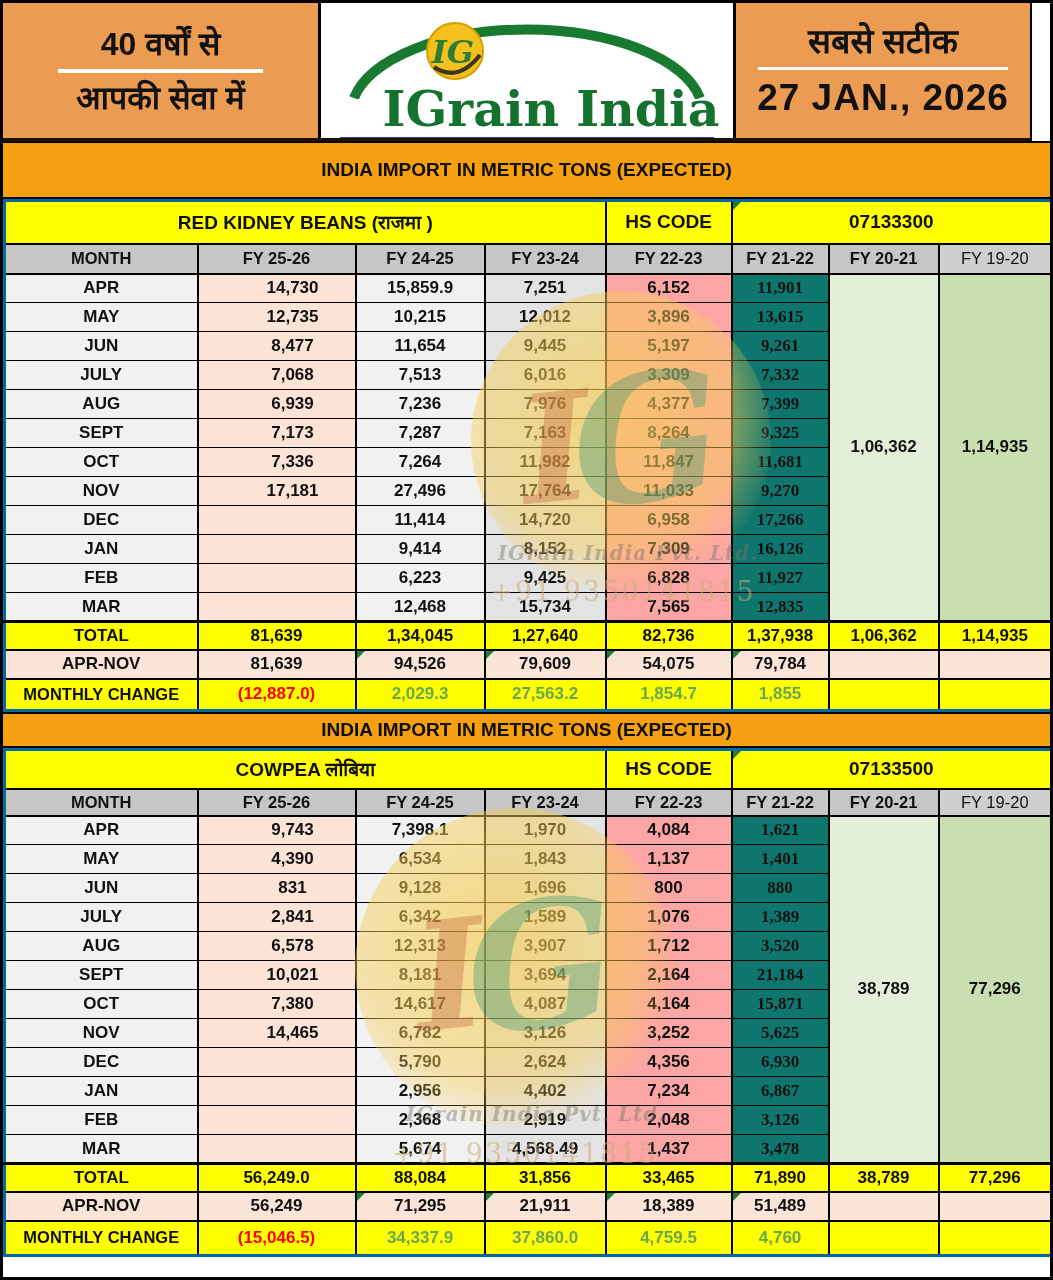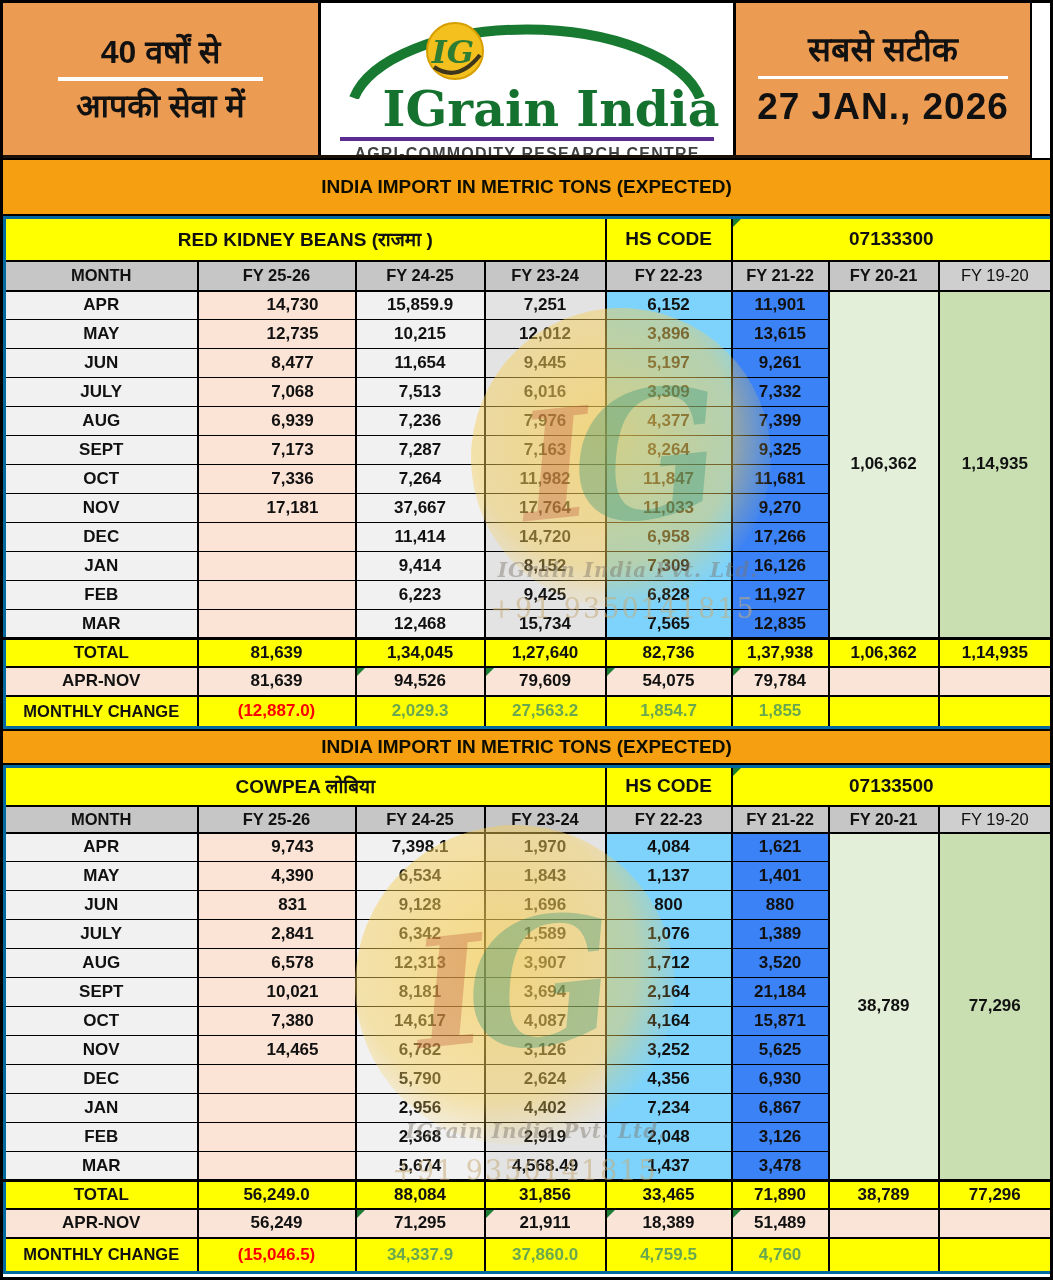--- a/index.html
+++ b/index.html
@@ -13,21 +13,21 @@
     width: 1053px;
     min-height: 1280px;
     border: 3px solid #000;
     background: #fff;
     overflow: hidden;
   }
 
   
   .masthead {
     display: flex;
-    height: 155px;
+    height: 138px;
     margin-right: 18px;
     border-bottom: 3px solid #1a1208;
     border-right: 2px solid #000;
   }
   .m-left, .m-right {
     background: #ec9b52;
     color: #111;
     display: flex; flex-direction: column;
     align-items: center; justify-content: center;
     text-align: center;
@@ -100,22 +100,22 @@
   
   tr.hrow td { background: #c6c6c6; height: 30px; font-size: 16.5px; border-bottom-width: 2px; }
   .t2 tr.hrow td { height: 27px; }
   tr.hrow td.hd7 { background: #cfcfcf; font-weight: normal; }
   
   tr.data td { height: 29px; }
   td.c-month  { background: #f1f1f1; }
   td.c-fy2526 { background: #fbe3d5; padding-left: 32px; }
   td.c-fy2425 { background: #f1f1f1; }
   td.c-fy2324 { background: #e3e3e3; }
-  td.c-fy2223 { background: #7dd3fc; }
-  td.c-fy2122 { background: #3b82f6; }
+  td.c-fy2223 { background: #fca5a5; }
+  td.c-fy2122 { background: #0f766e; font-family: Liberation Serif, serif; }
   td.c-fy2021m { background: #e4efda; font-size: 18px; }
   td.c-fy1920m { background: #c9dfb2; font-size: 18px; }
   
   tr.r-total td   { background: #ffff00; height: 28px; border-top-width: 3px; }
   tr.r-aprnov td  { background: #fae4d8; height: 29px; border-top-width: 2px; }
   tr.r-monthly td { background: #ffff00; height: 32px; border-top-width: 2px; }
   .t2 tr.r-monthly td { height: 35px; }
   tr.r-monthly td.neg { color: #fe0000; }
   tr.r-monthly td.pos { color: #6aa84f; }
   tr.r-monthly td.lab { font-size: 16.5px; }
@@ -277,21 +277,21 @@
             <td class="c-month">OCT</td>
             <td class="c-fy2526">7,336</td>
             <td class="c-fy2425">7,264</td>
             <td class="c-fy2324">11,982</td>
             <td class="c-fy2223">11,847</td>
             <td class="c-fy2122">11,681</td>
           </tr>
           <tr class="data">
             <td class="c-month">NOV</td>
             <td class="c-fy2526">17,181</td>
-            <td class="c-fy2425">37,667</td>
+            <td class="c-fy2425">27,496</td>
             <td class="c-fy2324">17,764</td>
             <td class="c-fy2223">11,033</td>
             <td class="c-fy2122">9,270</td>
           </tr>
           <tr class="data">
             <td class="c-month">DEC</td>
             <td class="c-fy2526"></td>
             <td class="c-fy2425">11,414</td>
             <td class="c-fy2324">14,720</td>
             <td class="c-fy2223">6,958</td>

